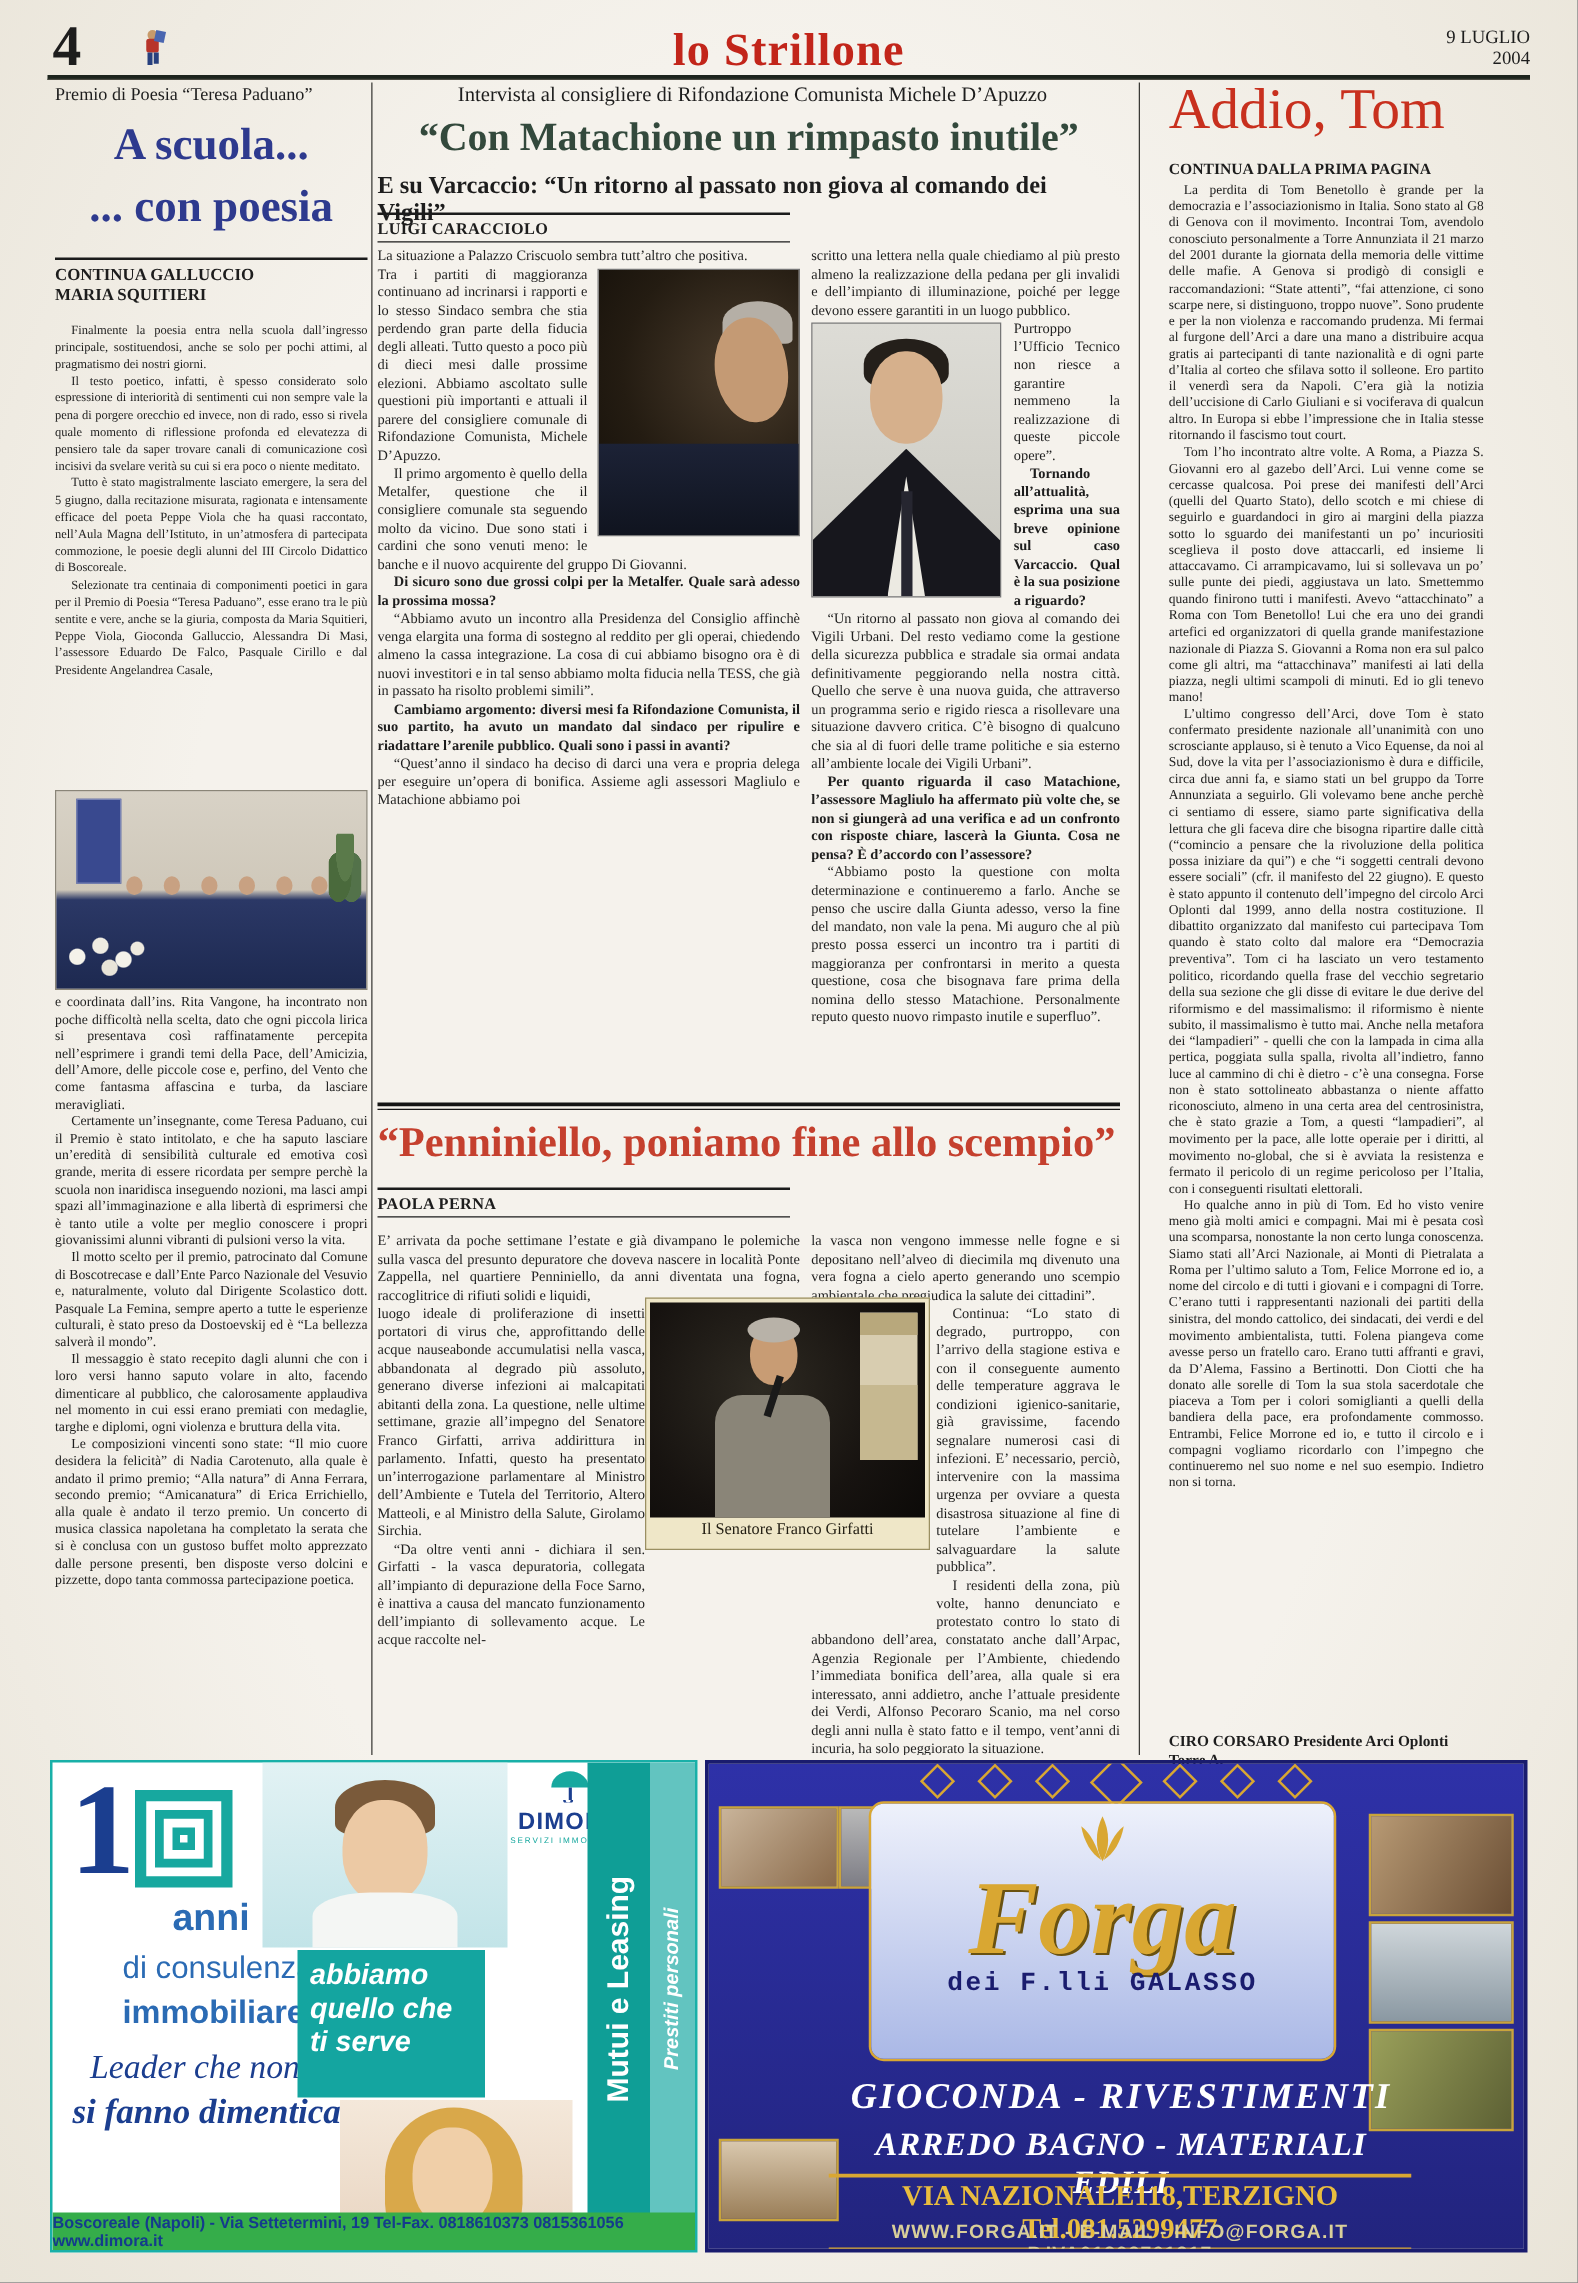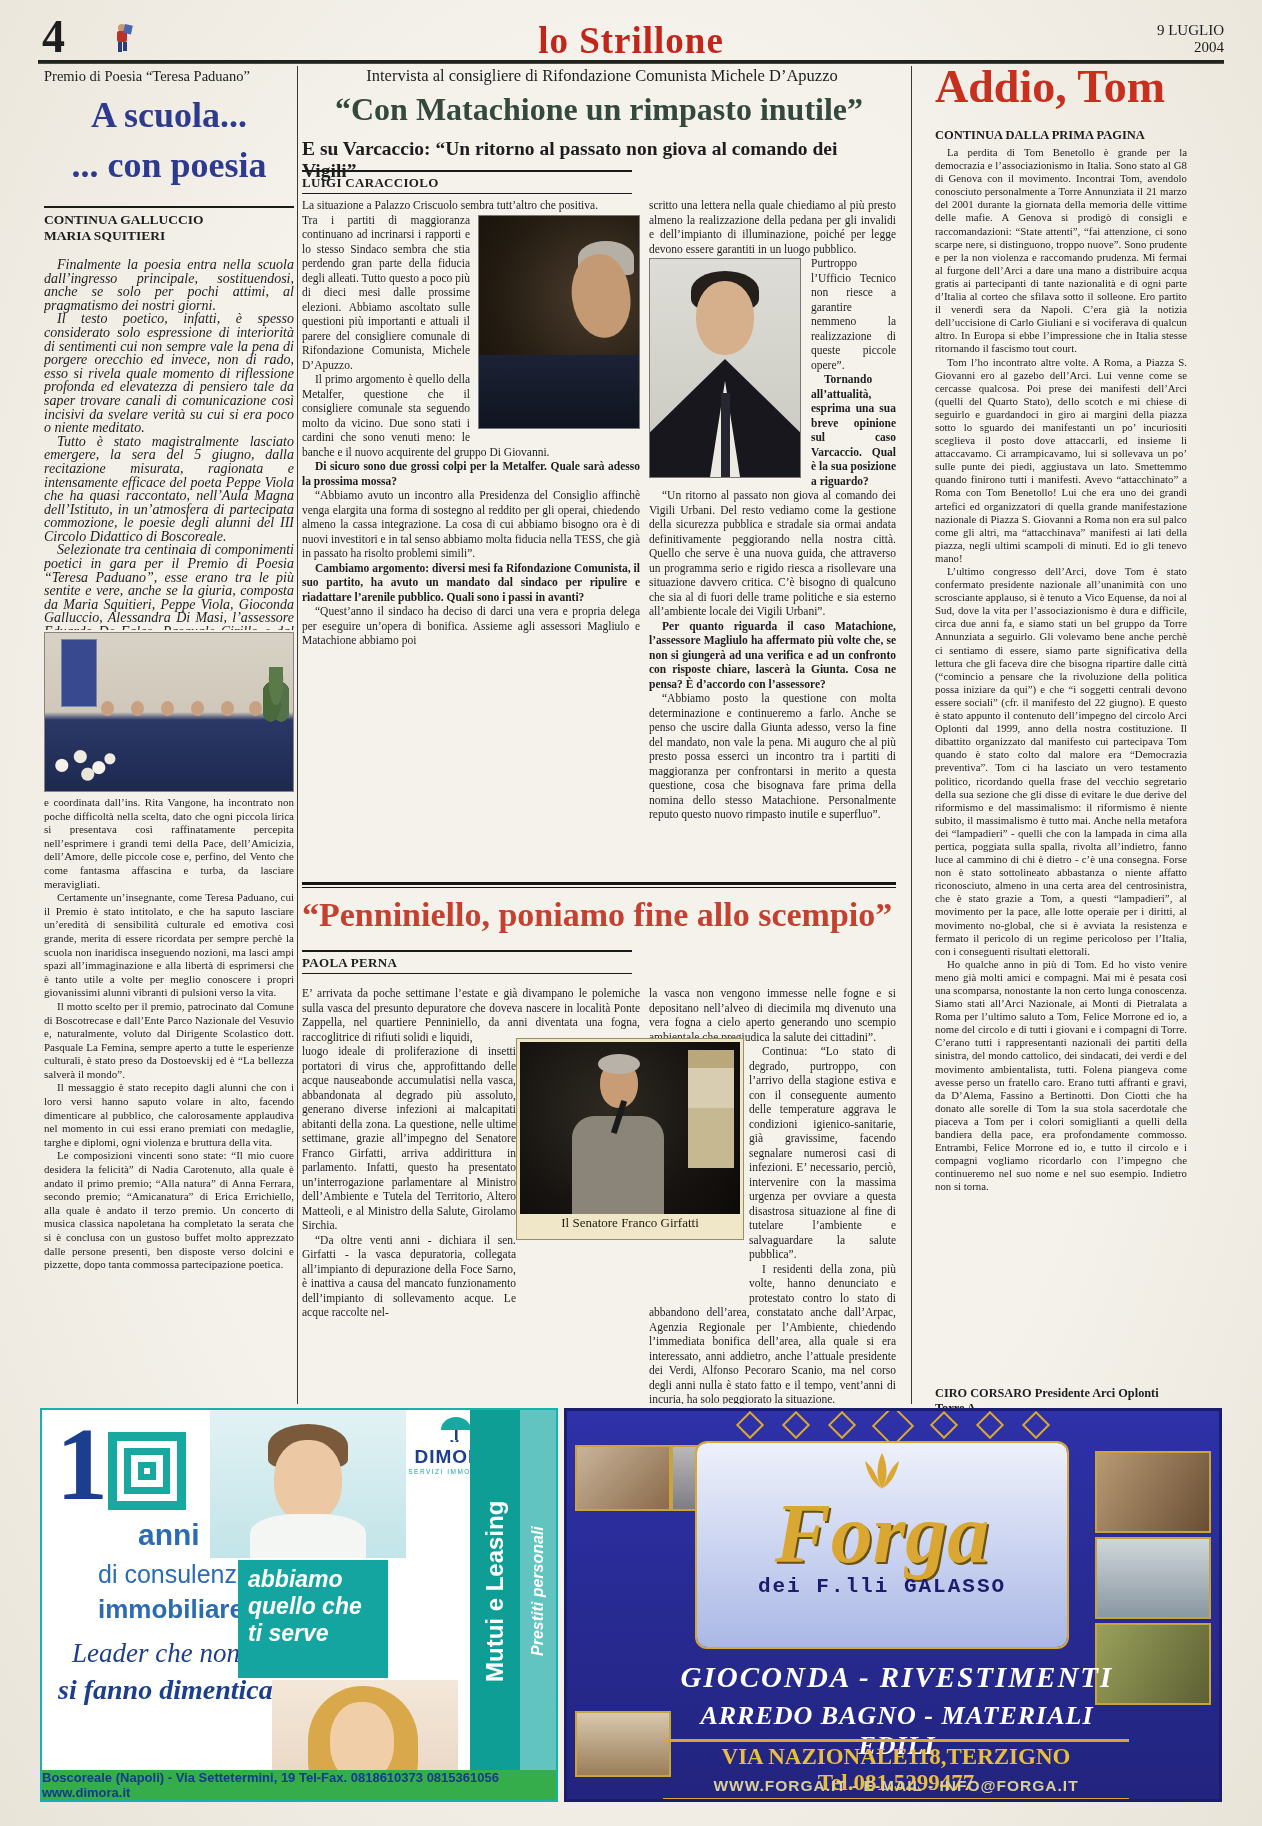--- a/index.html
+++ b/index.html
@@ -24,21 +24,21 @@
   .art-p p.noind{text-indent:0;}
   .art-p p.q{font-weight:bold;}
   .byline{border-top:2px solid #1b1b1b;border-bottom:1px solid #1b1b1b;
           padding:3px 0 2px;font-weight:bold;font-size:13px;letter-spacing:.3px;}
   
   .l-head{left:44px;top:90px;width:250px;text-align:center;font-size:36px;line-height:50px;
           font-weight:bold;color:#2e3a8e;}
   .l-byline{left:44px;top:206px;width:250px;border-top:2px solid #1b1b1b;padding-top:4px;}
   .l-byline p{margin:0;font-weight:bold;font-size:13.5px;}
   .l-text-top{left:44px;top:258px;width:250px;height:372px;overflow:hidden;
-              font-size:14px;line-height:13.6px;font-style:italic;}
+              font-size:10px;line-height:13.6px;}
   .l-photo{left:44px;top:632px;width:248px;height:158px;border:1px solid #8a8578;overflow:hidden;
            background:linear-gradient(#d8d2c6 0%,#cfc8ba 50%,#2b3866 55%,#1d2950 100%);}
   .pb-banner{left:16px;top:6px;width:34px;height:66px;background:#39498f;border:1px solid #7a84b4;}
   .pb-head{width:13px;height:15px;border-radius:50%;background:#c8a182;top:68px;}
   .pb-flowers{left:2px;bottom:8px;width:74px;height:44px;
       background:radial-gradient(circle at 20% 60%,#f4f2ea 6px,transparent 7px),
                  radial-gradient(circle at 45% 40%,#efece2 6px,transparent 7px),
                  radial-gradient(circle at 70% 65%,#f4f2ea 6px,transparent 7px),
                  radial-gradient(circle at 55% 80%,#e8e4d8 6px,transparent 7px),
                  radial-gradient(circle at 85% 45%,#eeeadf 5px,transparent 6px);}
@@ -88,21 +88,21 @@
   .pen-img{height:172px;position:relative;overflow:hidden;
            background:radial-gradient(circle at 40% 40%,#2e2a22 0%,#171310 60%,#0c0a08 100%);}
   .pen-img .poster{position:absolute;right:6px;top:8px;width:46px;height:118px;background:#d8cdb0;
            box-shadow:inset 0 18px 0 #b8a87c, inset 0 -60px 0 #c6b890;}
   .pen-img .suit{position:absolute;left:52px;bottom:0;width:92px;height:98px;border-radius:22px 22px 0 0;background:#8a8578;}
   .pen-img .head{position:absolute;left:80px;top:18px;width:38px;height:48px;border-radius:48%;background:#c89c74;}
   .pen-img .hair{position:absolute;left:78px;top:12px;width:42px;height:20px;border-radius:50%;background:#b8b2a8;}
   .pen-img .mic{position:absolute;left:96px;top:58px;width:6px;height:34px;background:#1a1a1a;transform:rotate(18deg);}
   .pen-cap{height:20px;text-align:center;font-size:13px;padding-top:2px;color:#211d12;}
   
-  .a-head{left:935px;top:64px;width:252px;font-size:46px;font-weight:bold;color:#c8301e;line-height:1;}
+  .a-head{left:935px;top:64px;width:252px;font-size:46px;font-weight:normal;color:#c8301e;line-height:1;}
   .a-cont{left:935px;top:128px;width:252px;font-weight:bold;font-size:12.5px;}
   .a-body{left:935px;top:146px;width:252px;height:1238px;overflow:hidden;font-size:10.8px;line-height:13.1px;}
   .a-body p{margin:0;text-indent:12px;text-align:justify;}
   .a-sig{left:935px;top:1386px;width:252px;font-weight:bold;font-size:12.3px;}
   
   .ad-dim{left:40px;top:1408px;width:518px;height:394px;background:#ffffff;border:2px solid #19b0a8;
           box-sizing:border-box;overflow:hidden;font-family:"Liberation Sans",sans-serif;}
   .d-one{left:14px;top:2px;font-size:104px;font-weight:bold;color:#1b3e8f;line-height:1;font-family:"Liberation Serif",serif;}
   .d-maze{left:66px;top:22px;width:78px;height:78px;border:9px solid #17a89f;box-sizing:border-box;}
   .d-maze:before{content:"";position:absolute;inset:7px;border:7px solid #17a89f;}

